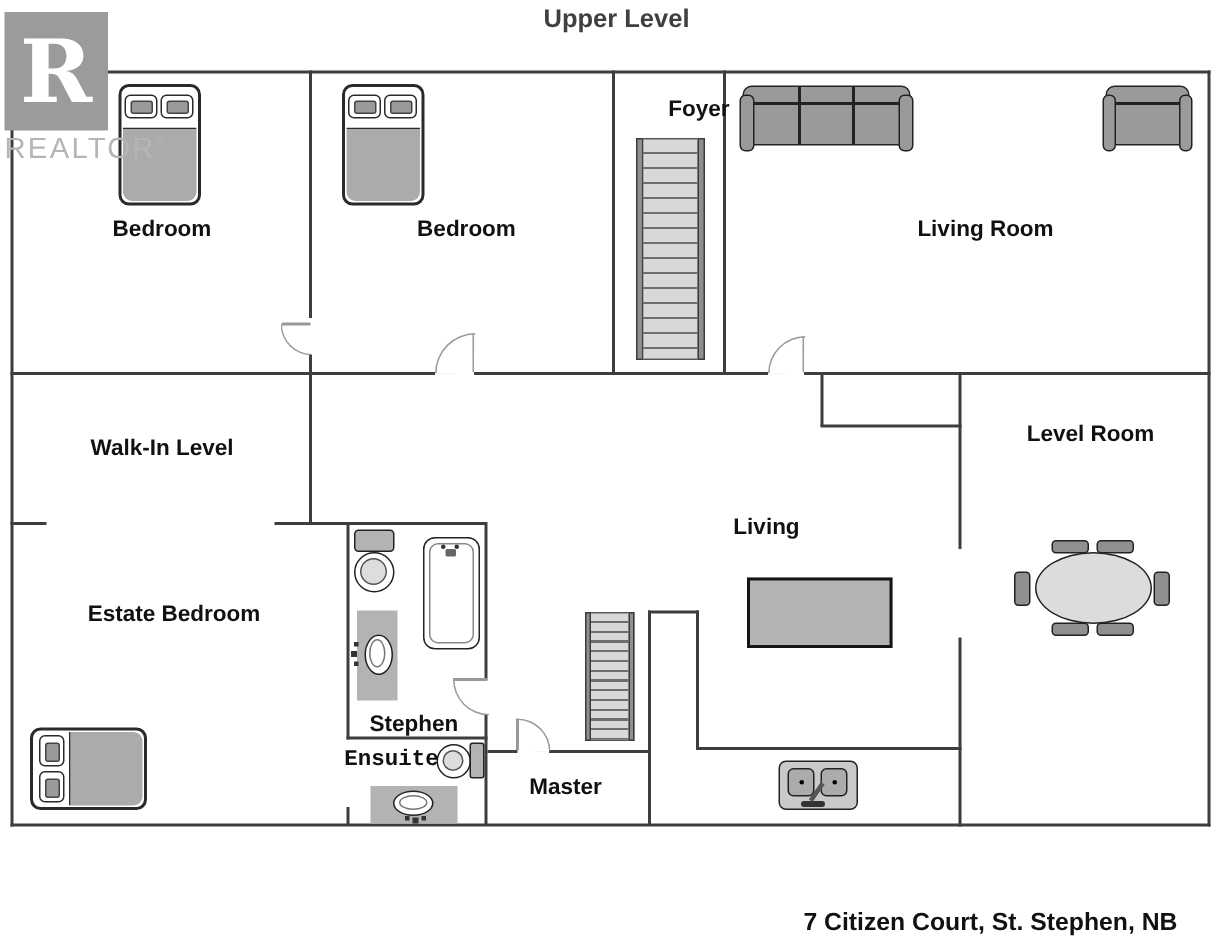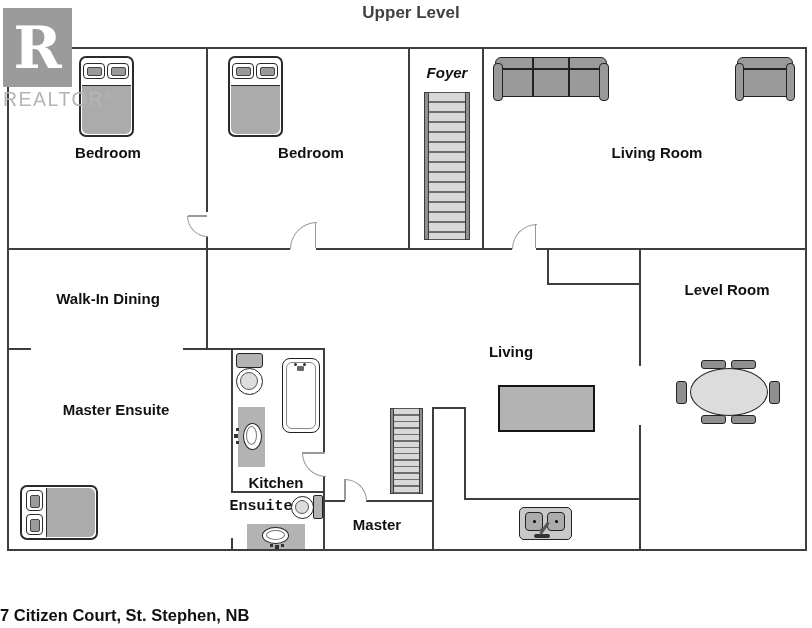--- a/index.html
+++ b/index.html
@@ -37,21 +37,21 @@
   .oval{border-radius:50%;box-sizing:border-box;}
   .grayfill{background:#b3b3b3;}
   
   #logo-box{position:absolute;left:3px;top:8px;width:69px;height:79px;background:#9b9b9b;z-index:40;
             display:flex;align-items:center;justify-content:center;}
   #logo-r{font-family:"DejaVu Serif", serif;font-weight:bold;font-size:58px;color:#fff;line-height:1;}
   #logo-text{position:absolute;left:3px;top:88px;z-index:40;color:#b5b5b5;font-size:19.5px;letter-spacing:1.5px;}
   #logo-text sup{font-size:9px;letter-spacing:0;}
   
   #title{position:absolute;left:5px;width:812px;top:3px;text-align:center;font-size:17px;font-weight:bold;color:#404040;z-index:30;}
-  #footer-address{position:absolute;left:0;top:606px;width:785px;text-align:left;font-size:16.5px;font-weight:bold;color:#111;z-index:30;}
+  #footer-address{position:absolute;left:0;top:606px;width:785px;text-align:right;font-size:16.5px;font-weight:bold;color:#111;z-index:30;}
   #footer-board{position:absolute;right:5px;top:607px;font-size:15px;color:#adadad;z-index:30;}
 </style>
 </head>
 <body>
 
 <div id="canvas">
 
   <div id="title">Upper Level</div>
 
   <div class="f bed" style="left:79px;top:56px;width:55px;height:81px;">
@@ -211,27 +211,27 @@
   <div class="arc arc-tl" style="left:290px;top:222px;width:26px;height:26px;"></div>
   <div class="leaf" style="left:534.5px;top:224px;width:1.5px;height:24px;"></div>
   <div class="arc arc-tl" style="left:512px;top:224px;width:24px;height:24px;"></div>
   <div class="leaf" style="left:302px;top:452px;width:23px;height:1.5px;"></div>
   <div class="arc arc-bl" style="left:302px;top:453px;width:23px;height:23px;"></div>
   <div class="leaf" style="left:344px;top:479px;width:1.5px;height:21px;"></div>
   <div class="arc arc-tr" style="left:345px;top:479px;width:21px;height:21px;"></div>
 
   <div class="room-label" style="left:108px;top:144px;">Bedroom</div>
   <div class="room-label" style="left:311px;top:144px;">Bedroom</div>
-  <div class="room-label" style="left:447px;top:64px;font-style:italic;">Foyer</div>
+  <div class="room-label" style="left:466px;top:64px;">Foyer</div>
   <div class="room-label" style="left:657px;top:144px;text-align:right;">Living Room</div>
-  <div class="room-label" style="left:108px;top:290px;">Walk-In Dining</div>
+  <div class="room-label" style="left:108px;top:290px;">Walk-In Level</div>
   <div class="room-label wrap" style="left:727px;top:279px;">Level Room</div>
   <div class="room-label" style="left:511px;top:343px;">Living</div>
-  <div class="room-label" style="left:116px;top:401px;">Master Ensuite</div>
-  <div class="room-label" style="left:276px;top:474px;">Kitchen</div>
+  <div class="room-label" style="left:116px;top:401px;">Estate Bedroom</div>
+  <div class="room-label" style="left:276px;top:474px;">Stephen</div>
   <div class="room-label" style="left:261px;top:498px;font-family:Liberation Mono, monospace;">Ensuite</div>
   <div class="room-label" style="left:377px;top:516px;">Master</div>
 
   <div id="logo-box">
     <span id="logo-r">R</span>
   </div>
   <div id="logo-text"><span>REALTOR</span><sup>®</sup></div>
 
   <div id="footer-address">7 Citizen Court, St. Stephen, NB</div>
 

